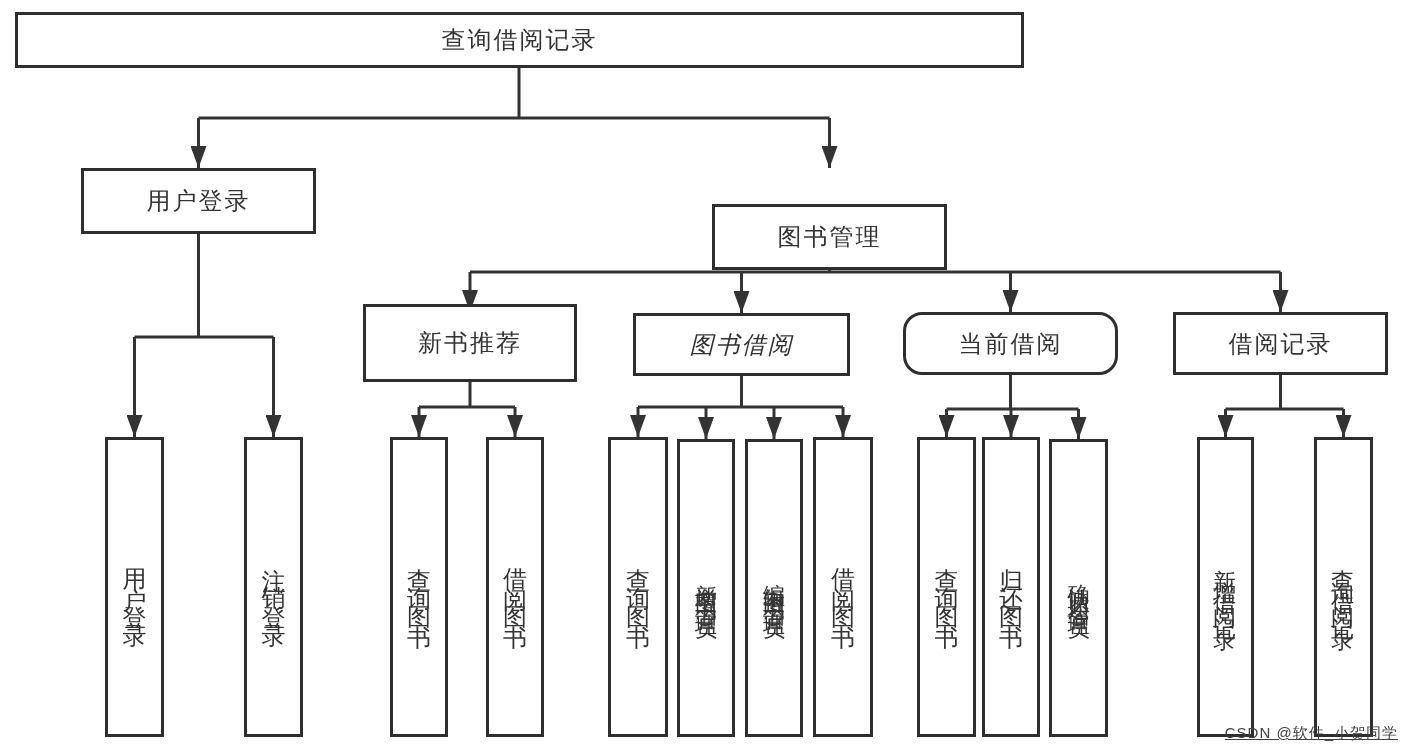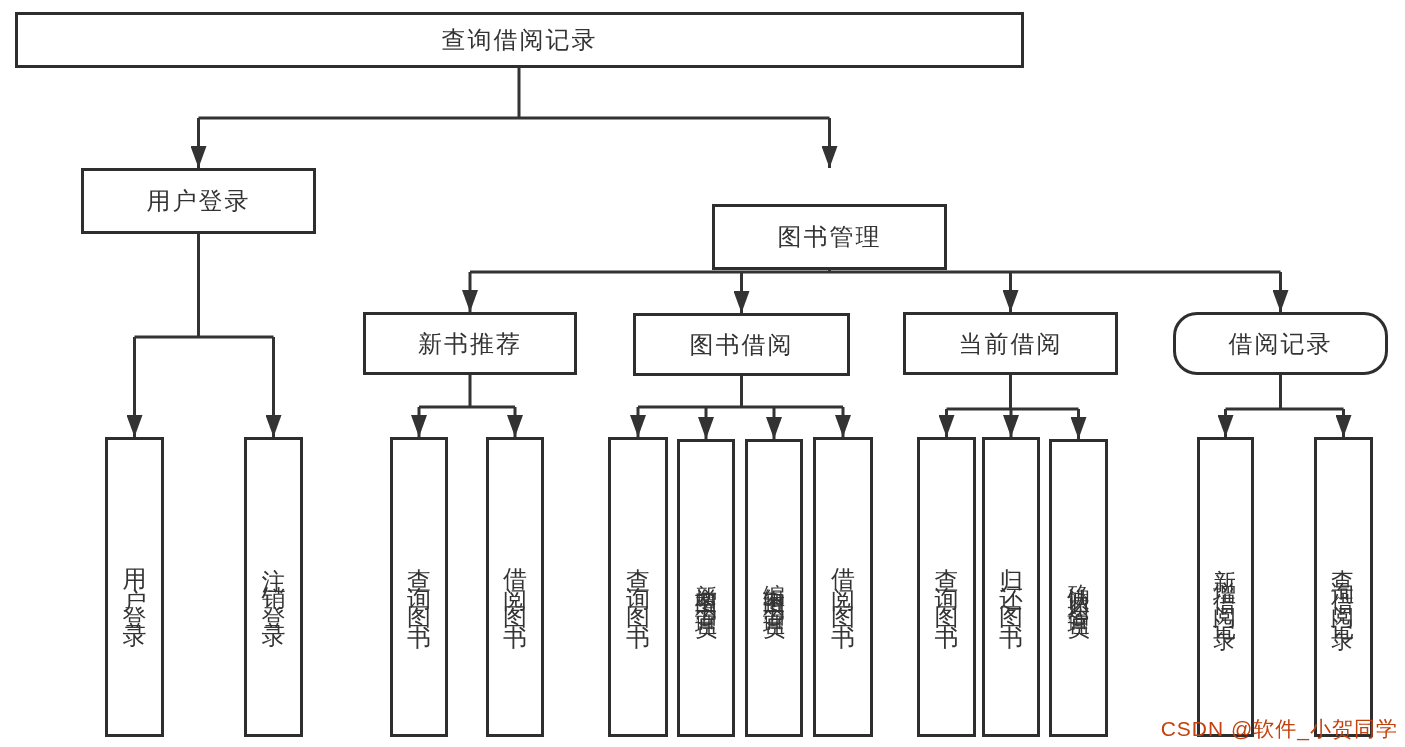--- a/index.html
+++ b/index.html
@@ -13,22 +13,22 @@
     box-sizing:border-box;display:flex;align-items:center;justify-content:center;
     color:#333333;
   }
   .hlabel{font-size:24px;letter-spacing:2px;white-space:nowrap;}
   .title{font-size:24px;letter-spacing:2px;}
   .vtext{writing-mode:vertical-rl;text-orientation:mixed;white-space:nowrap;}
   .v4{font-size:24px;letter-spacing:19px;}
   .v6{font-size:23px;letter-spacing:12px;}
   .v9{font-size:22px;letter-spacing:5px;}
   #watermark{
-    position:absolute;right:7px;bottom:4px;font-size:21px;color:#c2410c;
-    letter-spacing:1px;z-index:10;white-space:nowrap;
+    position:absolute;right:7px;bottom:4px;font-size:15px;color:#404040;
+    letter-spacing:1px;z-index:10;white-space:nowrap;text-decoration:underline;
   }
 </style>
 </head>
 <body>
 
 <div id="canvas">
 
   <svg id="wires" width="1405" height="747" viewBox="0 0 1405 747">
     <defs>
       <marker id="arw" markerUnits="userSpaceOnUse" markerWidth="22" markerHeight="16" viewBox="0 0 22 16" refX="22" refY="8" orient="auto">
@@ -71,30 +71,30 @@
     <span class="title">查询借阅记录</span>
   </div>
 
   <div class="box" style="left:81px;top:168px;width:235px;height:66px;">
     <span class="hlabel">用户登录</span>
   </div>
   <div class="box" style="left:712px;top:168px;width:235px;height:66px;margin-top:36px;">
     <span class="hlabel">图书管理</span>
   </div>
 
-  <div class="box" style="left:363px;top:312px;width:214px;height:63px;align-items:center;">
+  <div class="box" style="left:363px;top:304px;width:214px;height:78px;align-items:center;">
     <span class="hlabel">新书推荐</span>
   </div>
-  <div class="box" style="left:633px;top:313px;width:217px;height:63px;">
+  <div class="box" style="left:633px;top:313px;width:217px;height:63px;font-style:italic;">
     <span class="hlabel">图书借阅</span>
   </div>
-  <div class="box" style="left:903px;top:312px;width:215px;height:63px;">
+  <div class="box" style="left:903px;top:312px;width:215px;height:63px;border-radius:19px;">
     <span class="hlabel">当前借阅</span>
   </div>
-  <div class="box" style="left:1173px;top:312px;width:215px;height:63px;border-radius:24px;">
+  <div class="box" style="left:1173px;top:312px;width:215px;height:63px;">
     <span class="hlabel">借阅记录</span>
   </div>
 
   <div class="box" style="left:105px;top:437px;width:59px;height:300px;">
     <span class="vtext v4">用户登录</span>
   </div>
   <div class="box" style="left:244px;top:437px;width:59px;height:300px;">
     <span class="vtext v4">注销登录</span>
   </div>
 

